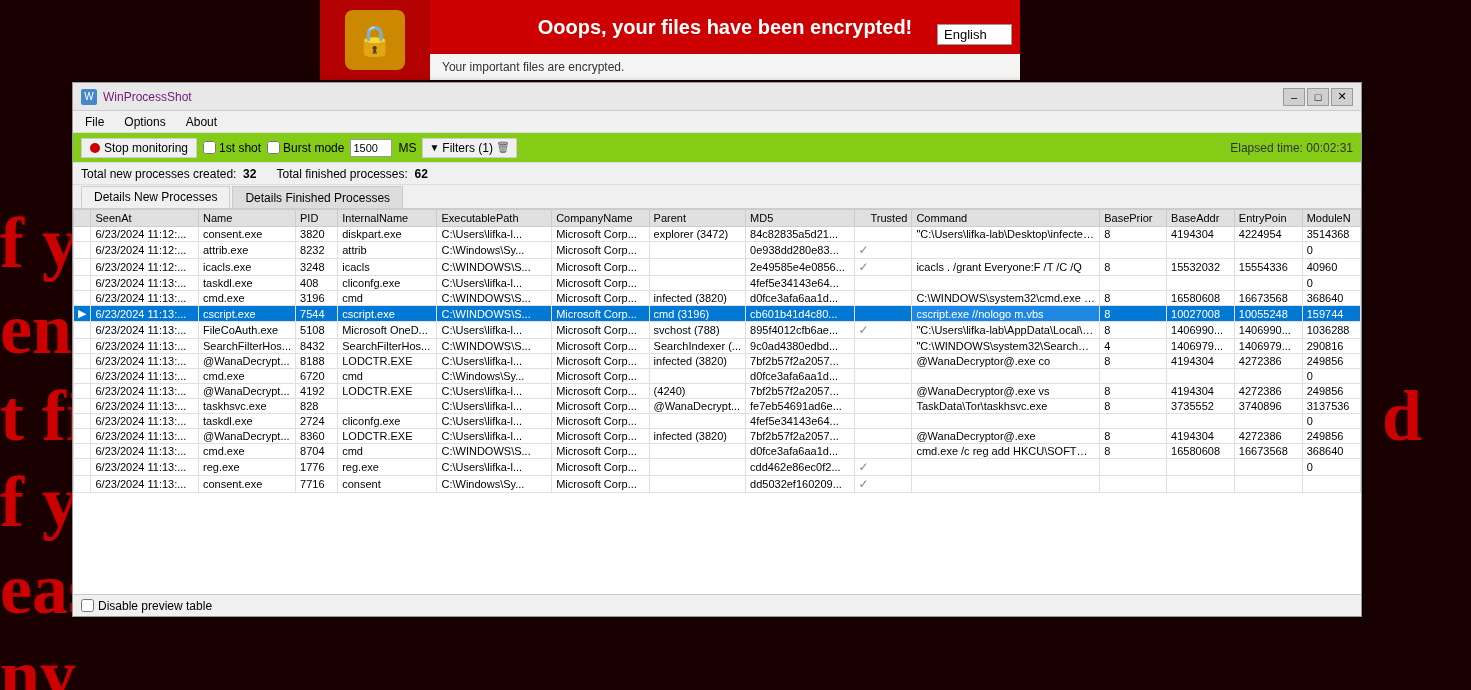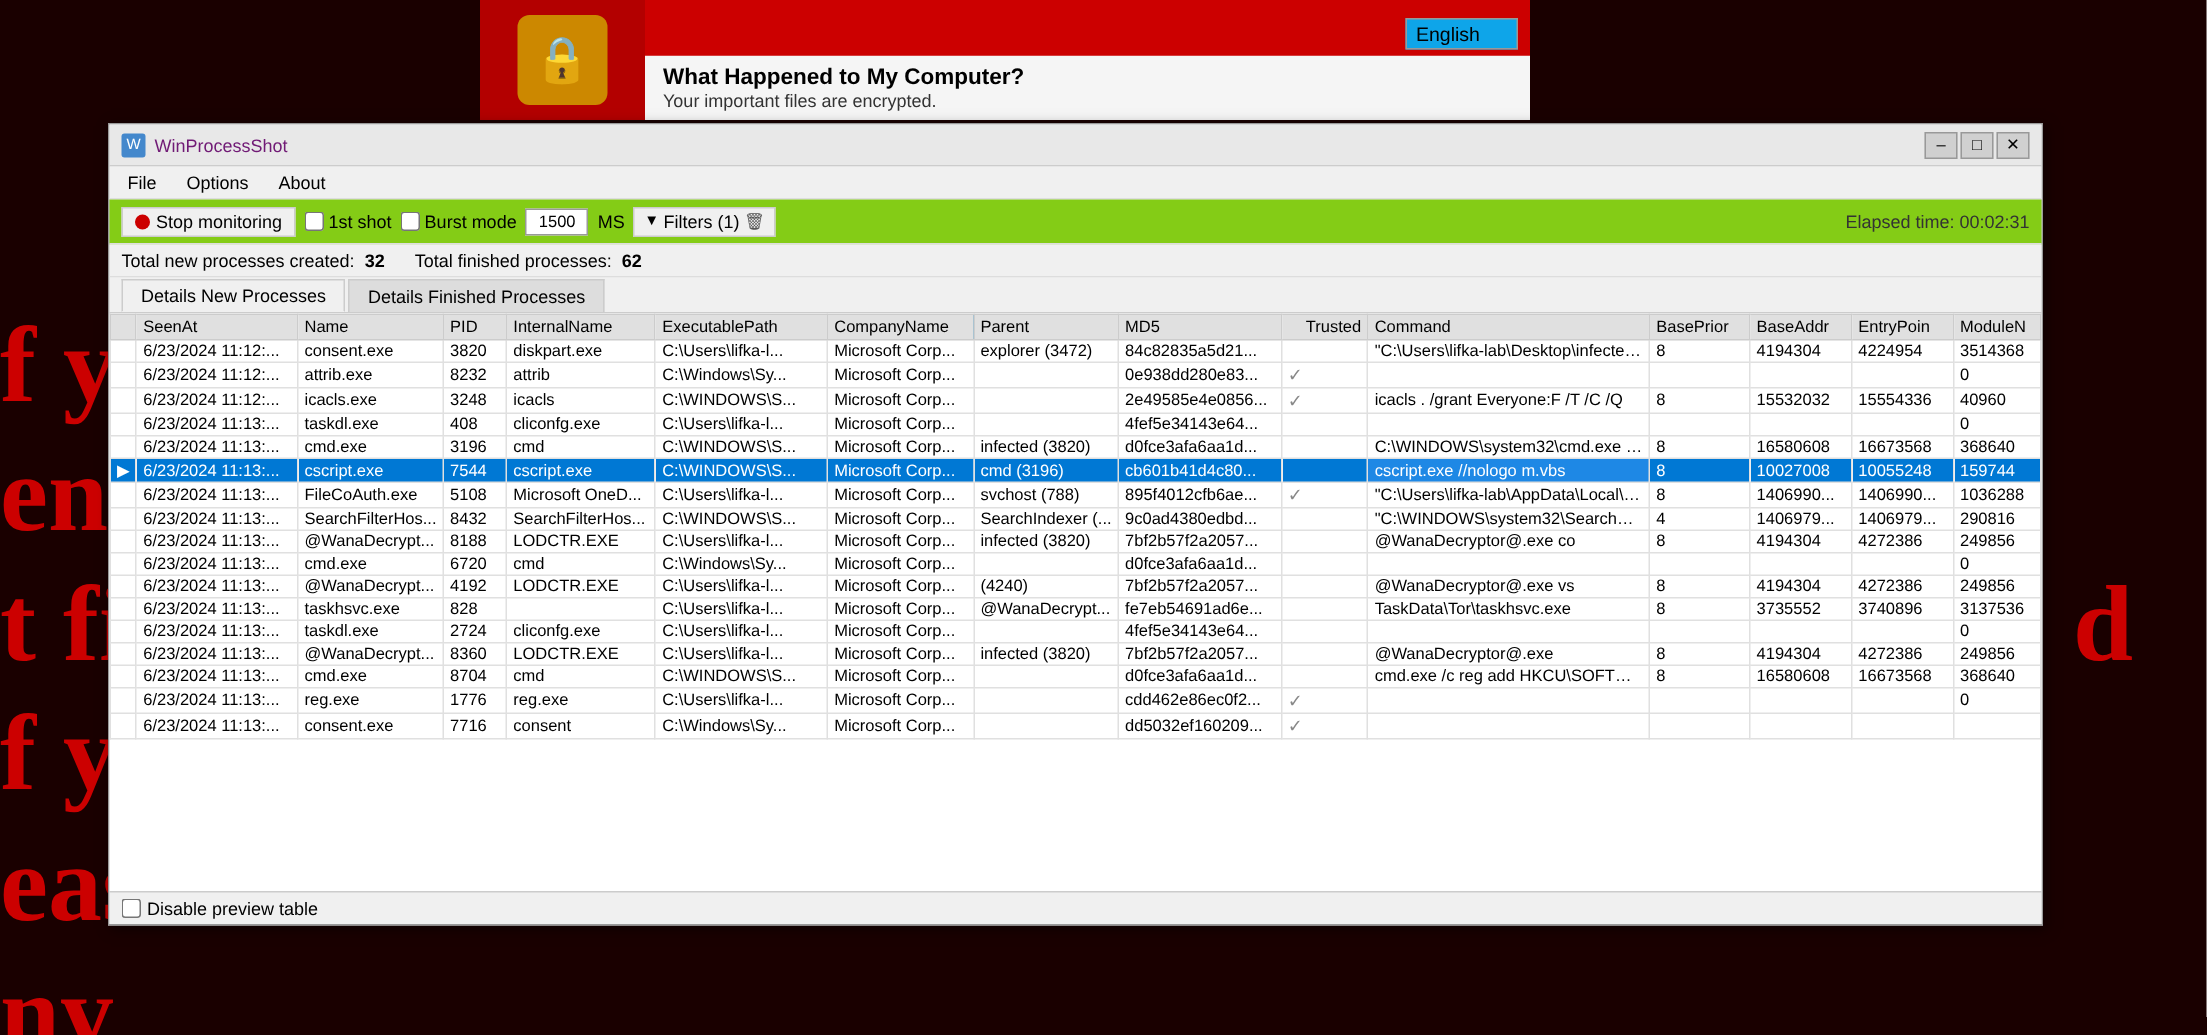--- a/index.html
+++ b/index.html
@@ -69,23 +69,23 @@
       font-weight: bold;
       text-align: center;
       padding: 8px 0;
       flex: 1;
       display: flex;
       align-items: center;
       justify-content: center;
     }
     .ransom-lang-select {
       position: absolute;
-      top: 12px;
+      top: 24px;
       right: 8px;
-      background: #0ea5e9;
+      background: #ffffff;
       border: 1px solid #999;
       padding: 2px 20px 2px 6px;
       font-size: 13px;
       appearance: none;
     }
     .ransom-sub {
       background: #f5f5f5;
       padding: 6px 12px;
       font-size: 13px;
     }
@@ -207,21 +207,21 @@
       align-items: center;
       gap: 3px;
       font-size: 12px;
     }
     .ms-input {
       width: 42px;
       height: 18px;
       border: 1px solid #999;
       font-size: 11px;
       padding: 0 2px;
-      text-align: center;
+      text-align: left;
     }
     .filter-btn {
       display: flex;
       align-items: center;
       gap: 3px;
       background: #f0f0f0;
       border: 1px solid #ccc;
       padding: 2px 6px;
       cursor: pointer;
       font-size: 12px;
@@ -366,28 +366,28 @@
   <div>eas</div>
   <div>ny i&nbsp;&nbsp;&nbsp;&nbsp;&nbsp;&nbsp;&nbsp;&nbsp;&nbsp;&nbsp;&nbsp;&nbsp;&nbsp;&nbsp;&nbsp;&nbsp;&nbsp;&nbsp;&nbsp;&nbsp;&nbsp;&nbsp;&nbsp;&nbsp;&nbsp;&nbsp;&nbsp;&nbsp;&nbsp;&nbsp;&nbsp;&nbsp;&nbsp;&nbsp;&nbsp;&nbsp;&nbsp;&nbsp;&nbsp;&nbsp;&nbsp;&nbsp;&nbsp;&nbsp;&nbsp;&nbsp;&nbsp;&nbsp;&nbsp;&nbsp;&nbsp;&nbsp;&nbsp;&nbsp;&nbsp;&nbsp;&nbsp;&nbsp;quarantine.</div>
 </div>
 
 <div class="ransom-banner">
   <div class="ransom-icon">
     <div class="ransom-lock">🔒</div>
   </div>
   <div class="ransom-content">
     <div class="ransom-title-bar" style="position:relative;">
+      <span>Ooops, your files have been encrypted!</span>
       <select class="ransom-lang-select">
         <option>English</option>
         <option>French</option>
         <option>German</option>
       </select>
     </div>
     <div class="ransom-sub">
-      <div class="ransom-sub-title">What Happened to My Computer?</div>
       <div class="ransom-sub-text">Your important files are encrypted.</div>
     </div>
   </div>
 </div>
 
 <div class="main-window">
 
   <div class="title-bar">
     <div class="title-bar-icon">W</div>
     <span class="title-bar-title">WinProcessShot</span>

